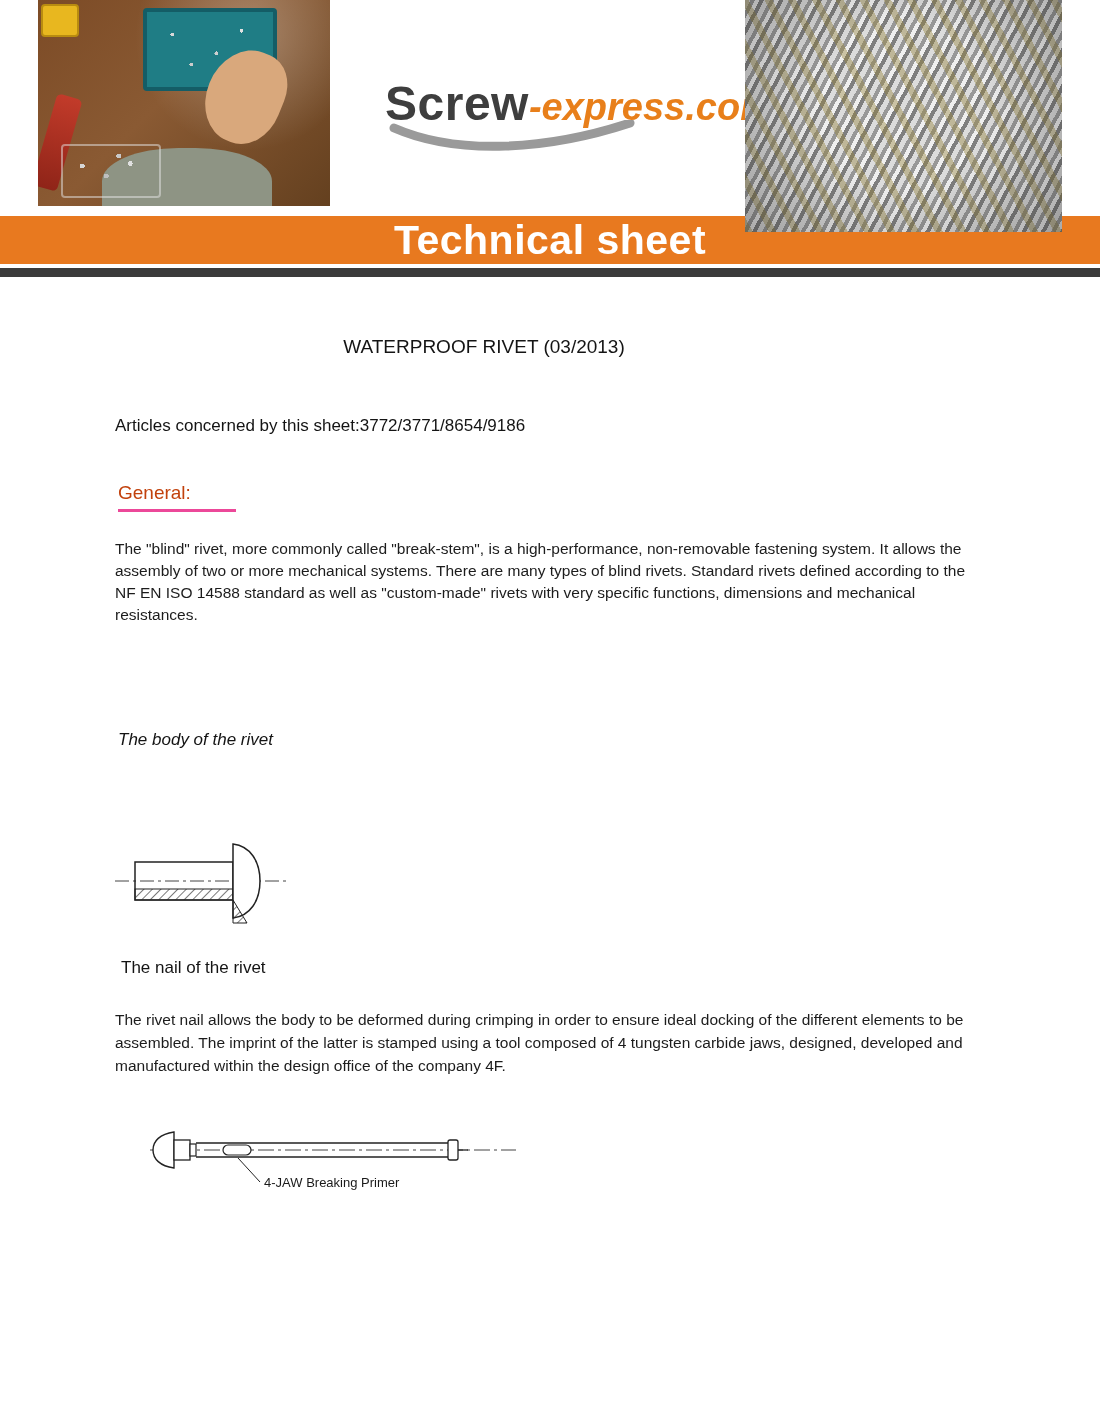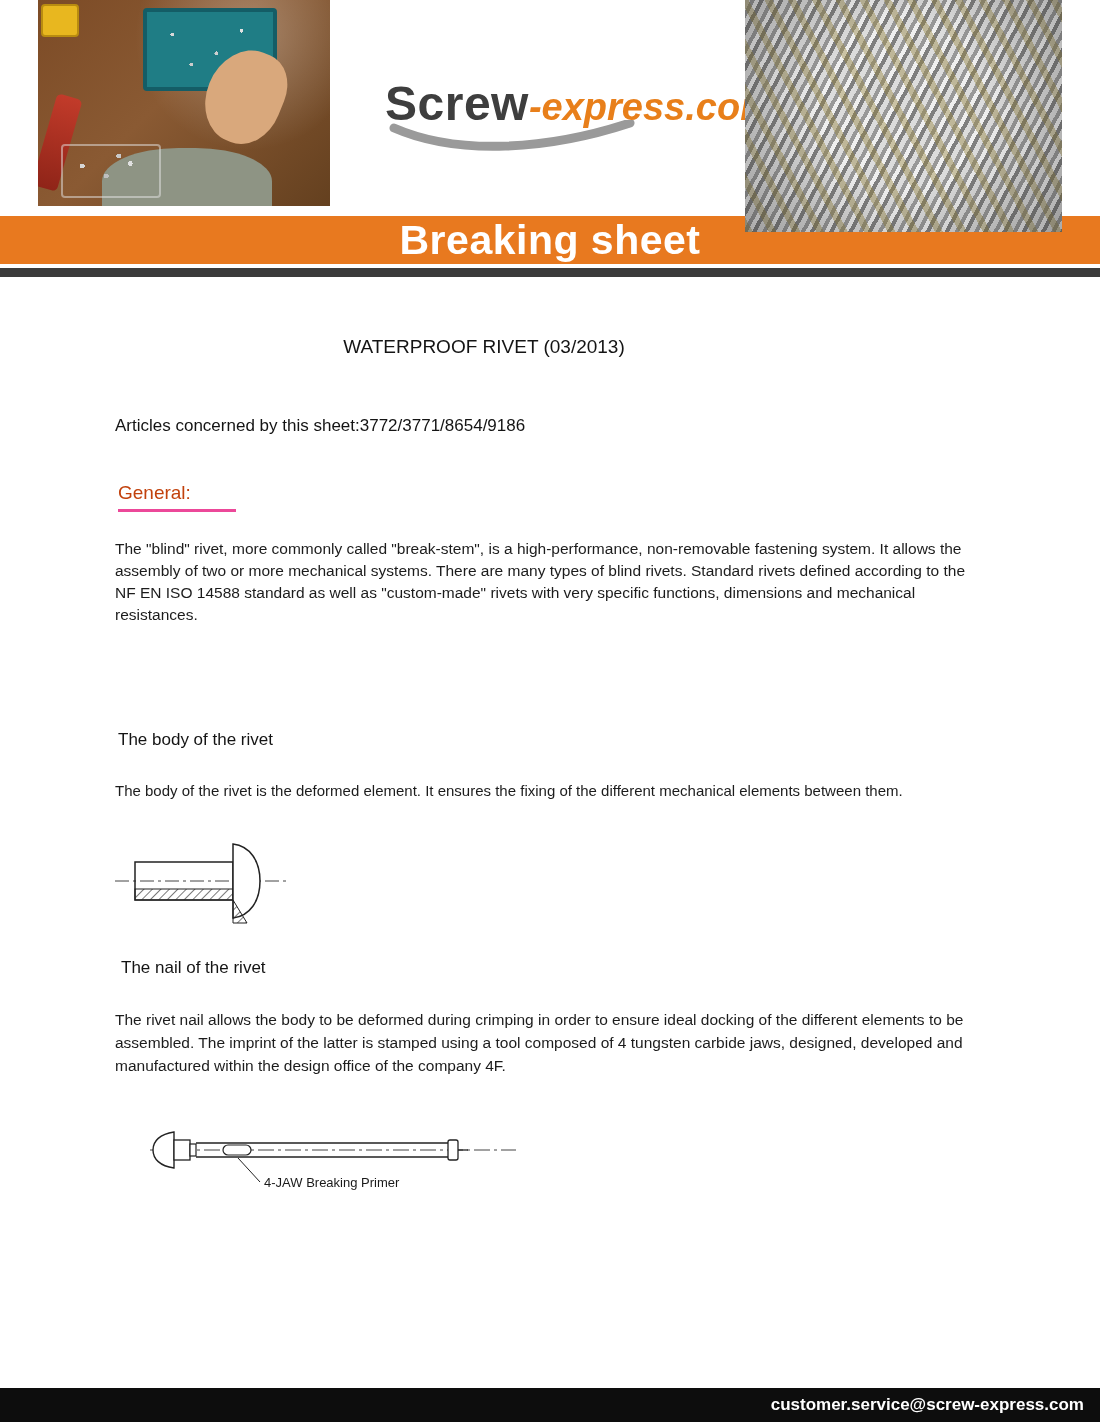--- a/index.html
+++ b/index.html
@@ -63,21 +63,21 @@
     font-family:"Liberation Serif", serif; font-weight:bold; font-size:26px; color:#000; }
   .doc-title { position:absolute; left:0; top:336px; width:968px; text-align:center;
     font-size:19px; color:#141414; }
   .articles-line { position:absolute; left:115px; top:416px; font-size:17px; color:#141414; }
 
   .general-heading { position:absolute; left:118px; top:482px; font-size:19px; color:#c2410c;
     border-bottom:3px solid #ec4899; padding:0 45px 5px 0; }
   .general-paragraph { position:absolute; left:115px; top:538px; width:868px;
     font-size:15.5px; line-height:22px; color:#1c1c1c; }
 
-  .body-heading { position:absolute; left:118px; top:730px; font-size:17px; color:#141414; }
+  .body-heading { position:absolute; left:118px; top:730px; font-size:17px; color:#141414;font-style:italic; }
   .body-paragraph { position:absolute; left:115px; top:780px; width:792px;
     font-size:15px; line-height:22px; color:#1c1c1c; }
   .body-diagram { position:absolute; left:113px; top:826px; }
 
   .nail-heading { position:absolute; left:121px; top:958px; font-size:17px; color:#141414; }
   .nail-paragraph { position:absolute; left:115px; top:1008px; width:862px;
     font-size:15.5px; line-height:23px; color:#1c1c1c; }
   .nail-diagram { position:absolute; left:148px; top:1126px; }
 
   
@@ -105,32 +105,31 @@
   </div>
 
   <div class="logo">
     <span class="p1">Screw</span><span class="p2">-express.com</span>
   </div>
   <svg class="logo-swoosh" width="250" height="40" viewBox="0 0 250 40">
     <path d="M6,8 C70,36 160,30 242,3" fill="none" stroke="#9a9a9a" stroke-width="9" stroke-linecap="round"></path>
   </svg>
 
   <div class="banner">
-    <span class="banner-text">Breaking sheet</span>
+    <span class="banner-text">Technical sheet</span>
   </div>
   <div class="dark-bar"></div>
 
   <div class="doc-title">WATERPROOF RIVET (03/2013)</div>
   <div class="articles-line">Articles concerned by this sheet:3772/3771/8654/9186</div>
 
   <div class="general-heading">General:</div>
   <div class="general-paragraph">The "blind" rivet, more commonly called "break-stem", is a high-performance, non-removable fastening system. It allows the assembly of two or more mechanical systems. There are many types of blind rivets. Standard rivets defined according to the NF EN ISO 14588 standard as well as "custom-made" rivets with very specific functions, dimensions and mechanical resistances.</div>
 
   <div class="body-heading">The body of the rivet</div>
-  <div class="body-paragraph">The body of the rivet is the deformed element. It ensures the fixing of the different mechanical elements between them.</div>
 
   <svg class="body-diagram" width="180" height="110" viewBox="0 0 180 110">
     <defs>
       <pattern id="hatchA" width="6" height="6" patternUnits="userSpaceOnUse" patternTransform="rotate(45)">
         <line x1="0" y1="0" x2="0" y2="6" stroke="#333333" stroke-width="1.3"></line>
       </pattern>
     </defs>
     <line x1="2" y1="55" x2="176" y2="55" stroke="#444444" stroke-width="1" stroke-dasharray="14 4 3 4"></line>
     <rect x="22" y="36" width="98" height="38" fill="none" stroke="#222222" stroke-width="1.5"></rect>
     <rect x="22" y="63" width="98" height="11" fill="url(#hatchA)" stroke="#222222" stroke-width="1"></rect>
@@ -153,17 +152,14 @@
     <rect x="42" y="18" width="6" height="12" fill="#ffffff" stroke="#222222" stroke-width="1.2"></rect>
     <line x1="48" y1="17" x2="300" y2="17" stroke="#222222" stroke-width="1.5"></line>
     <line x1="48" y1="31" x2="300" y2="31" stroke="#222222" stroke-width="1.5"></line>
     <rect x="75" y="19" width="28" height="10" rx="5" fill="#ffffff" stroke="#222222" stroke-width="1.2"></rect>
     <rect x="300" y="14" width="10" height="20" rx="2" fill="#ffffff" stroke="#222222" stroke-width="1.3"></rect>
     <line x1="310" y1="24" x2="320" y2="24" stroke="#222222" stroke-width="1.3"></line>
     <line x1="90" y1="32" x2="112" y2="56" stroke="#222222" stroke-width="1"></line>
     <text x="116" y="61" font-size="13" fill="#1a1a1a">4-JAW Breaking Primer</text>
   </svg>
 
-  <div class="footer-bar">
-    <a class="footer-email" href="#">customer.service@screw-express.com</a>
-  </div>
 
 </div>
 
 </body></html>

